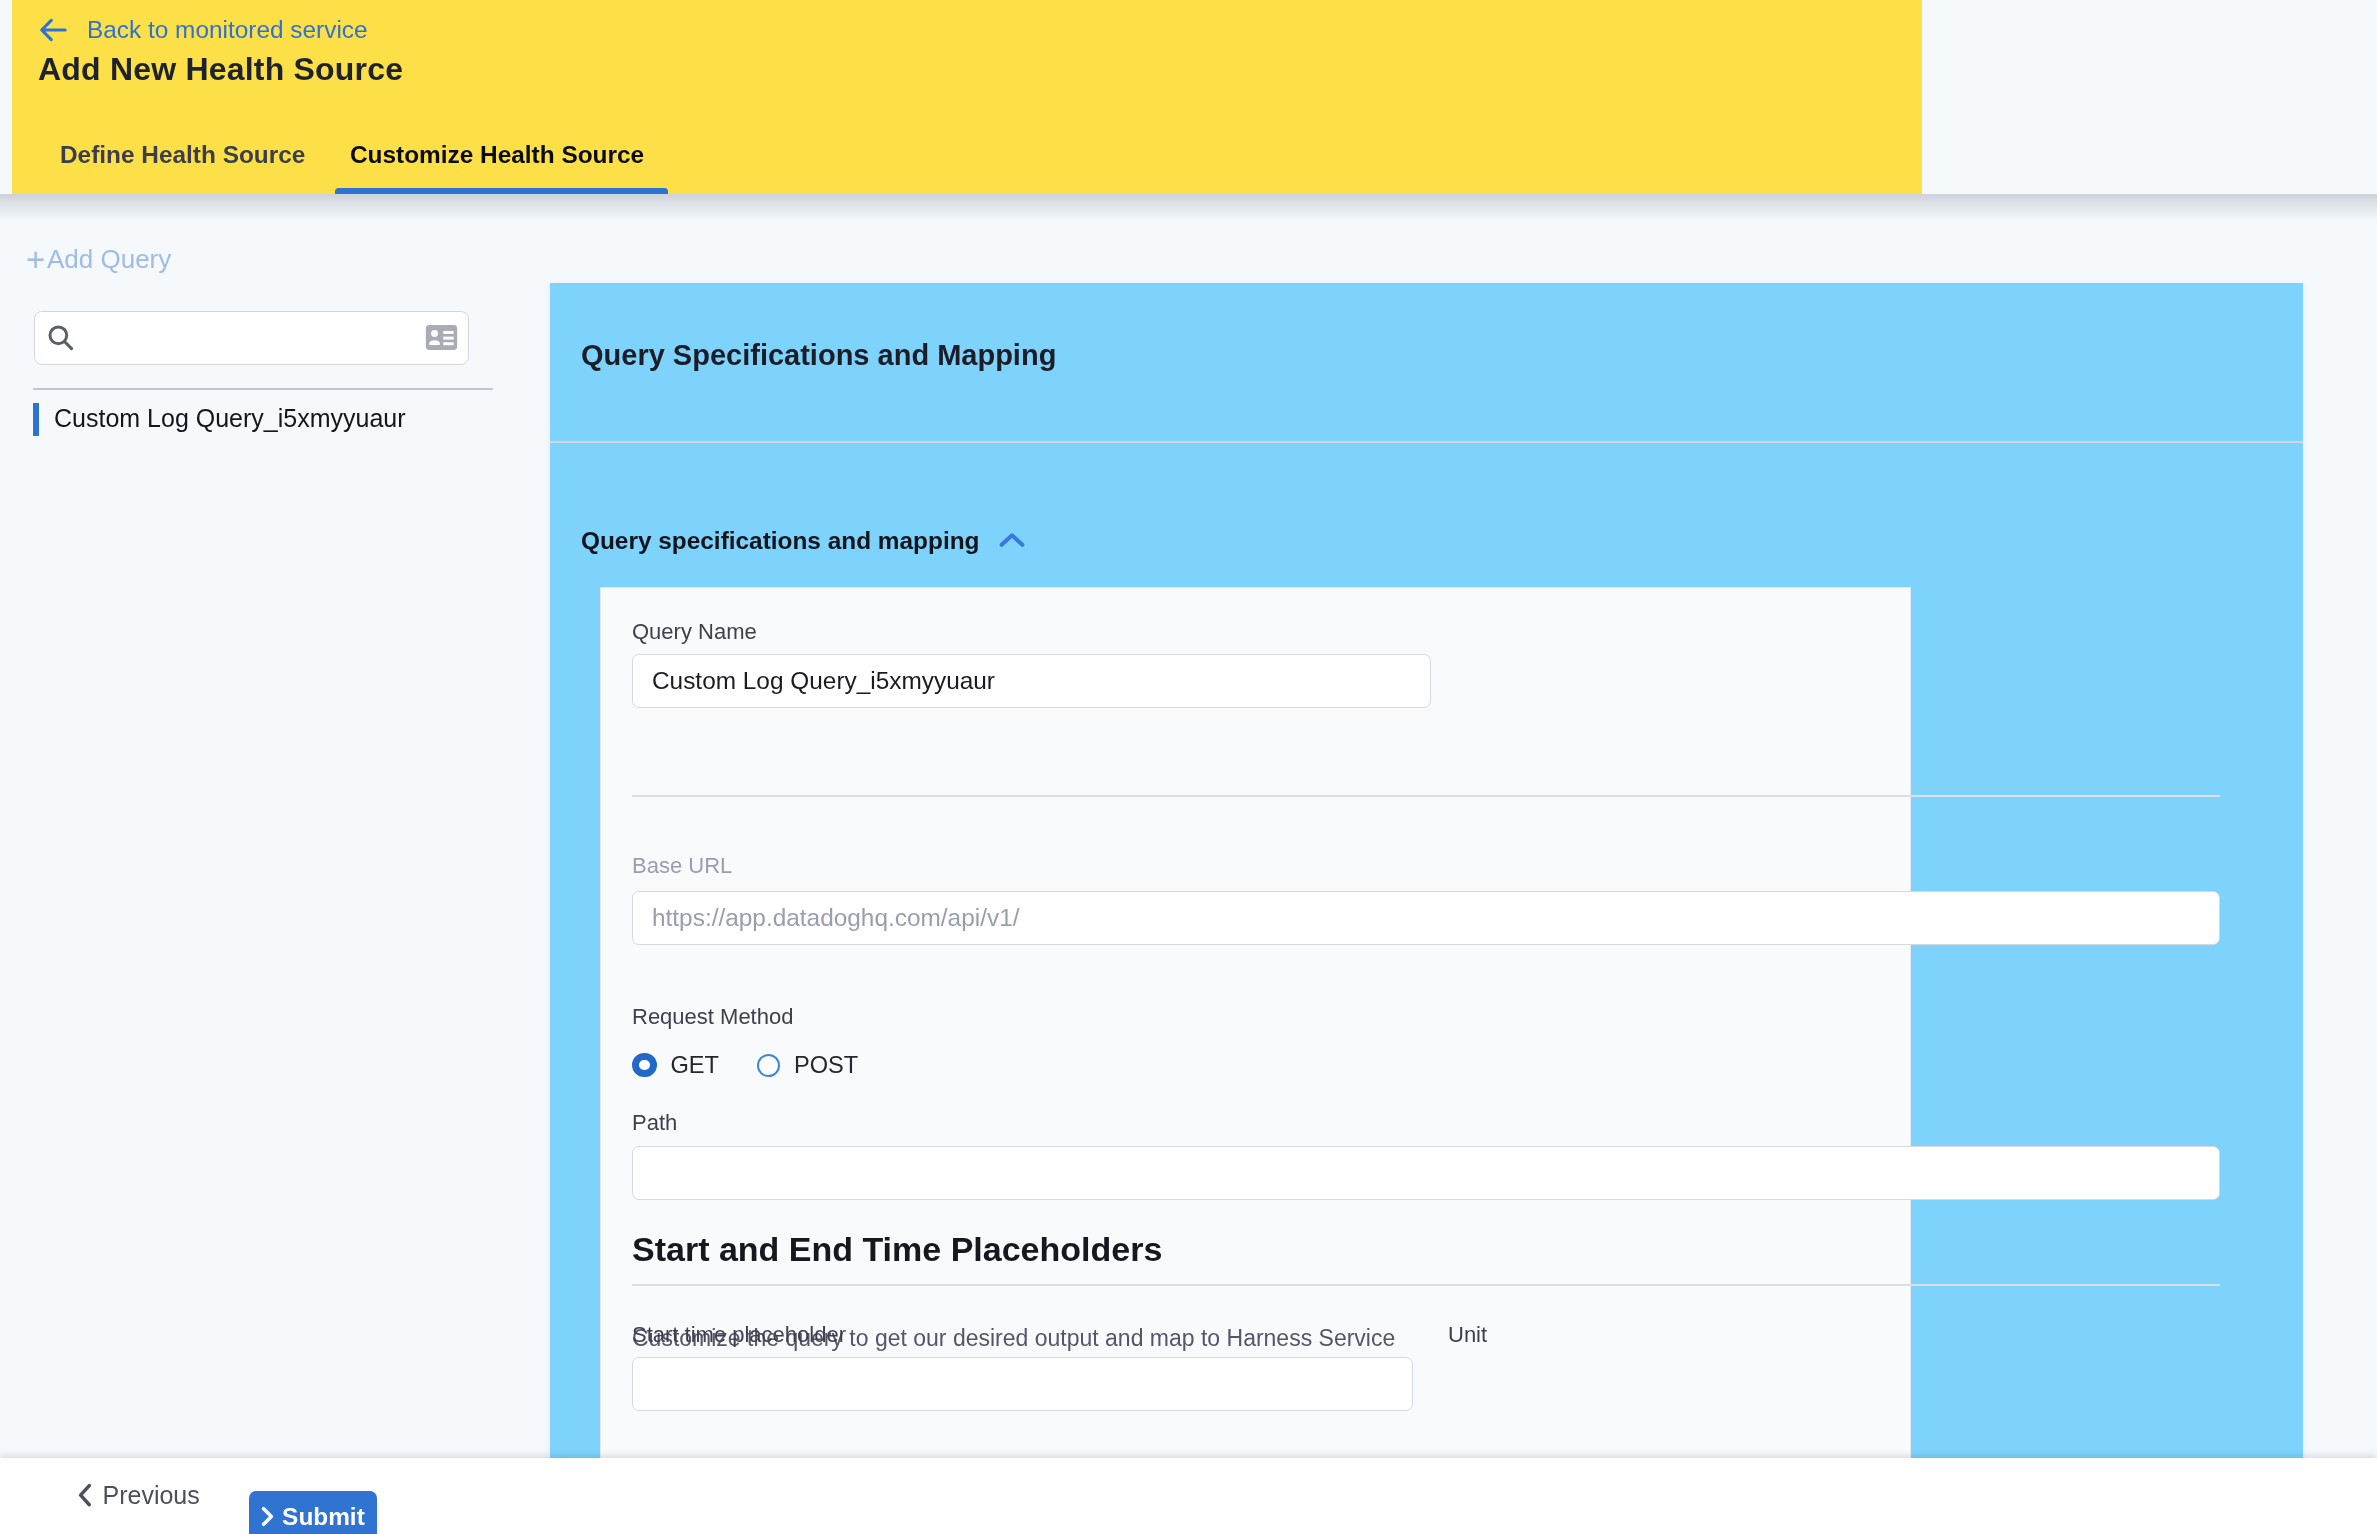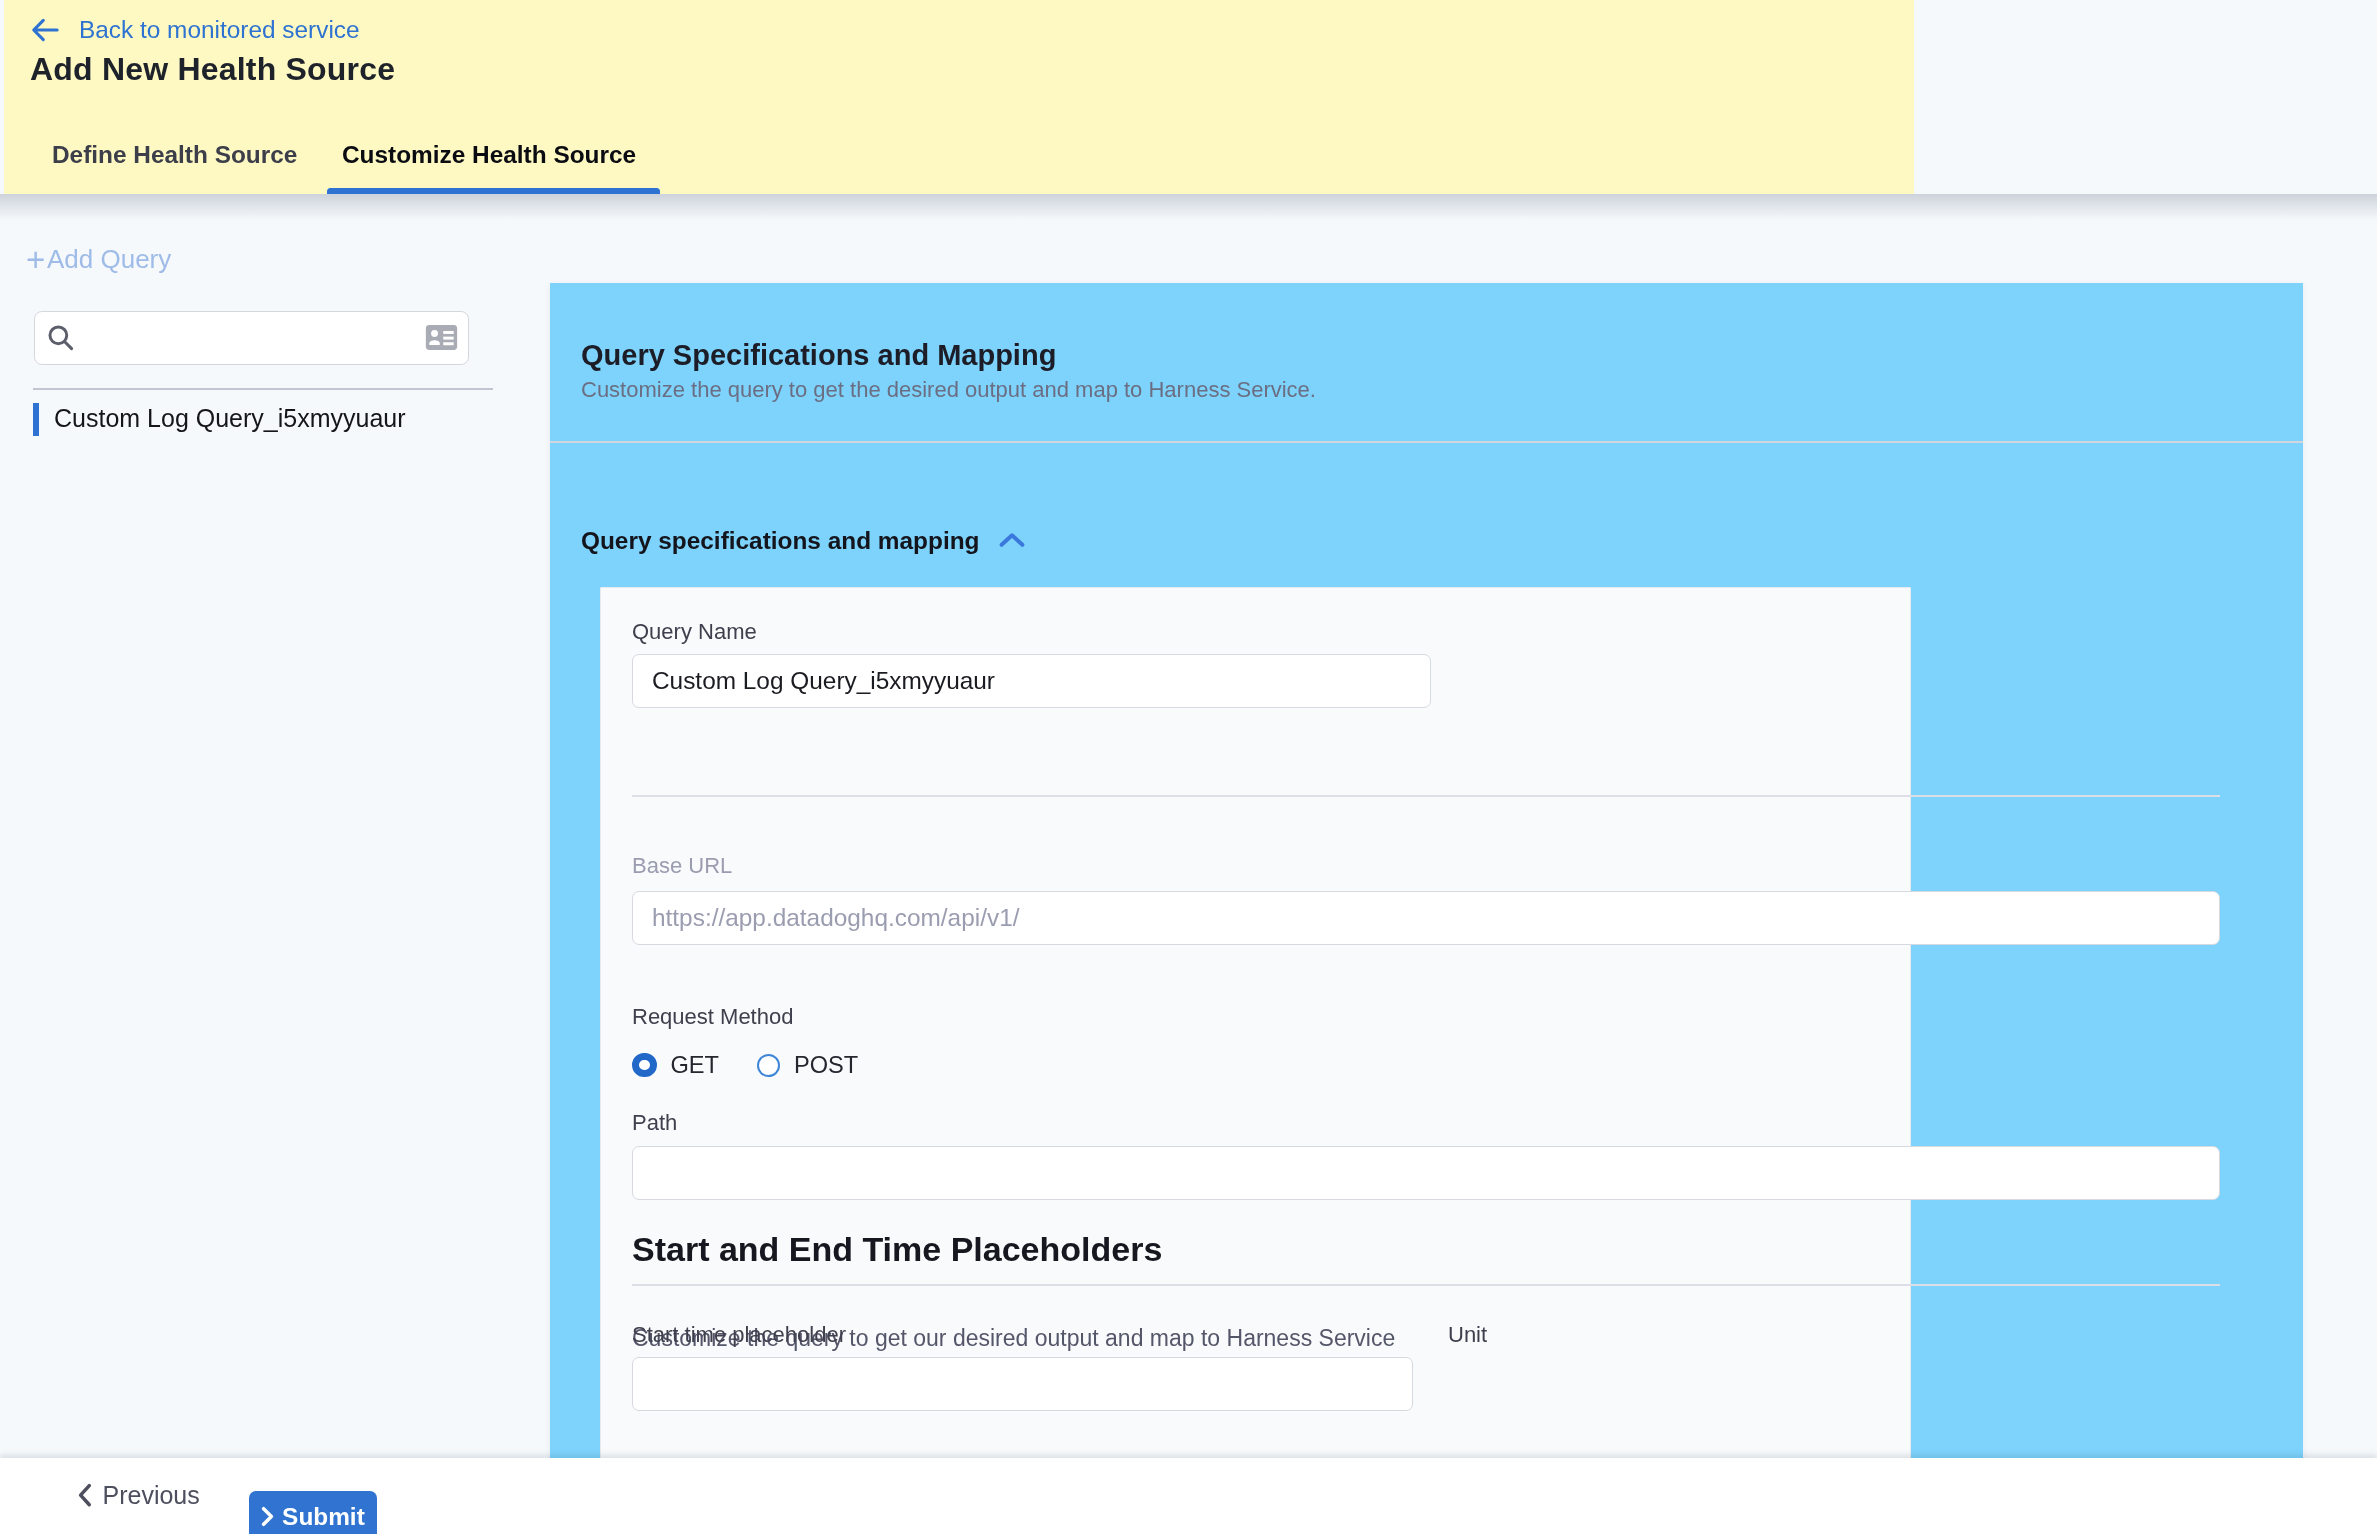--- a/index.html
+++ b/index.html
@@ -4,21 +4,21 @@
 <style>
   html,body{margin:0;padding:0;}
   body{
     width:2377px;height:1534px;position:relative;overflow:hidden;
     background:#f5f9fc;
     font-family:"Liberation Sans", sans-serif;
     -webkit-font-smoothing:antialiased;
   }
 
   
-  .header{position:absolute;left:4px;top:0;width:1910px;height:194px;background:#fef9c3;z-index:5;}
+  .header{position:absolute;left:12px;top:0;width:1910px;height:194px;background:#fde047;z-index:5;}
   .back-row{position:absolute;left:26px;top:12.2px;height:35px;display:flex;align-items:center;gap:19px;cursor:pointer;}
   .back-link{font-size:24.4px;color:#2e73d1;line-height:35px;}
   .page-title{position:absolute;left:26px;top:51px;font-size:32px;font-weight:bold;color:#1e232b;letter-spacing:0.2px;}
   .tab{position:absolute;top:136px;height:38px;font-size:24.4px;line-height:38px;cursor:pointer;}
   .tab-inactive{left:48px;color:#3c3e4a;font-weight:600;}
   .tab-active{left:338px;color:#0b0c12;font-weight:bold;}
   .tab-underline{position:absolute;left:323px;top:188px;width:333px;height:6.1px;background:#2e72d2;border-radius:3.5px 3.5px 0 0;}
   .header-shadow{position:absolute;left:0;top:194px;width:2377px;height:26px;
     background:linear-gradient(to bottom, rgba(92,101,124,0.26), rgba(92,101,124,0));pointer-events:none;z-index:4;}
 
@@ -123,21 +123,20 @@
 
 <div class="side-divider"></div>
 
 <div class="query-item">
   <span class="bar"></span>
   <span class="txt">Custom Log Query_i5xmyyuaur</span>
 </div>
 
 <div class="panel">
   <div class="panel-title">Query Specifications and Mapping</div>
-  <div class="panel-sub">Customize the query to get the desired output and map to Harness Service.</div>
   <div class="panel-divider"></div>
 
   <div class="section-row">
     <span class="section-label">Query specifications and mapping</span>
     <span class="chev-btn">
       <svg width="28" height="19" viewBox="0 0 32 22">
           <path d="M4 16 L16 5 L28 16" fill="none" stroke="#3b78dc" stroke-width="4.6" stroke-linecap="round" stroke-linejoin="round"></path>
         </svg>
     </span>
   </div>

